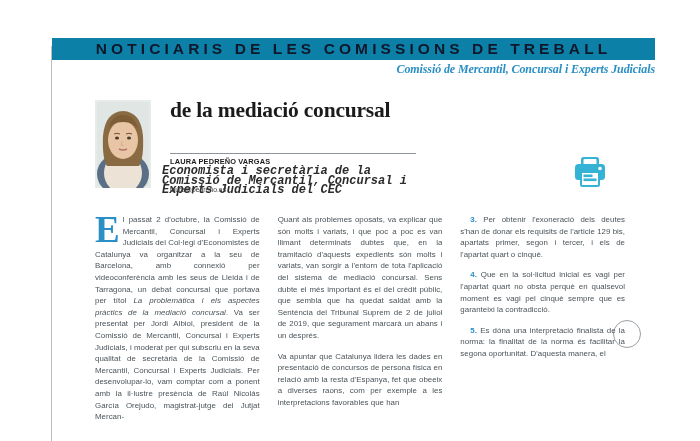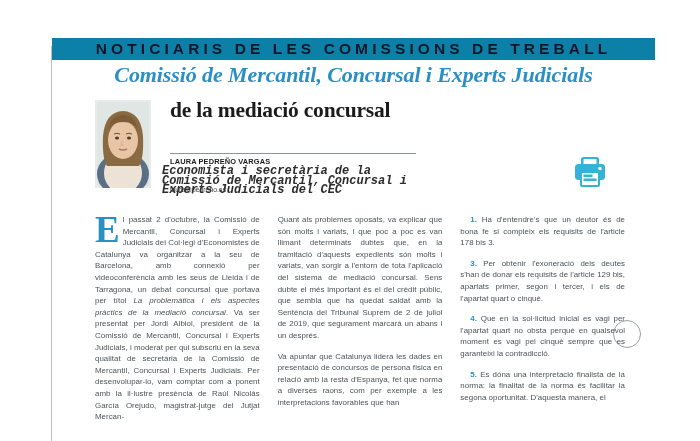--- a/index.html
+++ b/index.html
@@ -49,26 +49,26 @@
     text-align: center;
     white-space: nowrap;
     font-family: "Liberation Sans", sans-serif;
   }
 
   .commission {
     position: absolute;
     left: 52px;
     top: 62px;
     width: 603px;
-    text-align: center;
+    text-align: right;
     color: #2a8fc4;
     font-family: "Liberation Serif", serif;
     font-style: italic;
     font-weight: 700;
-    font-size: 22px;
+    font-size: 12px;
     letter-spacing: -0.1px;
     white-space: nowrap;
   }
 
   
   .head {
     position: absolute;
     left: 95px;
     top: 98px;
     width: 530px;
@@ -272,25 +272,24 @@
   <div class="columns">
 
     <div class="col">
       <p class="dropcap-para">
         <span class="dropcap">E</span><span>l passat 2 d'octubre, la Comissió de Mercantil, Concursal i Experts Judicials del Col·legi d'Economistes de Catalunya va organitzar a la seu de Barcelona, amb connexió per videoconferència amb les seus de Lleida i de Tarragona, un debat concursal que portava per títol </span><em>La problemàtica i els aspectes pràctics de la mediació concursal</em><span>. Va ser presentat per Jordi Albiol, president de la Comissió de Mercantil, Concursal i Experts Judicials, i moderat per qui subscriu en la seva qualitat de secretària de la Comissió de Mercantil, Concursal i Experts Judicials. Per desenvolupar-lo, vam comptar com a ponent amb la il·lustre presència de Raúl Nicolás García Orejudo, magistrat-jutge del Jutjat Mercan-</span>
       </p>
     </div>
 
     <div class="col">
       <p>Quant als problemes oposats, va explicar que són molts i variats, i que poc a poc es van llimant determinats dubtes que, en la tramitació d'aquests expedients són molts i variats, van sorgir a l'entorn de tota l'aplicació del sistema de mediació concursal. Sens dubte el més important és el del crèdit públic, que sembla que ha quedat saldat amb la Sentència del Tribunal Suprem de 2 de juliol de 2019, que segurament marcarà un abans i un després.</p>
-      <p>Va apuntar que Catalunya lidera les dades en presentació de concursos de persona física en relació amb la resta d'Espanya, fet que norma a diverses raons, com per exemple a les interpretacions favorables que han</p>
+      <p>Va apuntar que Catalunya lidera les dades en presentació de concursos de persona física en relació amb la resta d'Espanya, fet que obeeix a diverses raons, com per exemple a les interpretacions favorables que han</p>
     </div>
 
     <div class="col">
-      <p class="indent"><span class="num">1.</span><span> Ha d'entendre's que un deutor és de bona fe si compleix els requisits de l'article 178 bis 3.</span></p>
       <p class="indent"><span class="num">3.</span><span> Per obtenir l'exoneració dels deutes s'han de donar els requisits de l'article 129 bis, apartats primer, segon i tercer, i els de l'apartat quart o cinquè.</span></p>
       <p class="indent"><span class="num">4.</span><span> Que en la sol·licitud inicial es vagi per l'apartat quart no obsta perquè en qualsevol moment es vagi pel cinquè sempre que es garanteixi la contradicció.</span></p>
       <p class="indent"><span class="num">5.</span><span> Es dóna una interpretació finalista de la norma: la finalitat de la norma és facilitar la segona oportunitat. D'aquesta manera, el</span></p>
     </div>
 
   </div>
 
 </div>
 
 </body></html>

